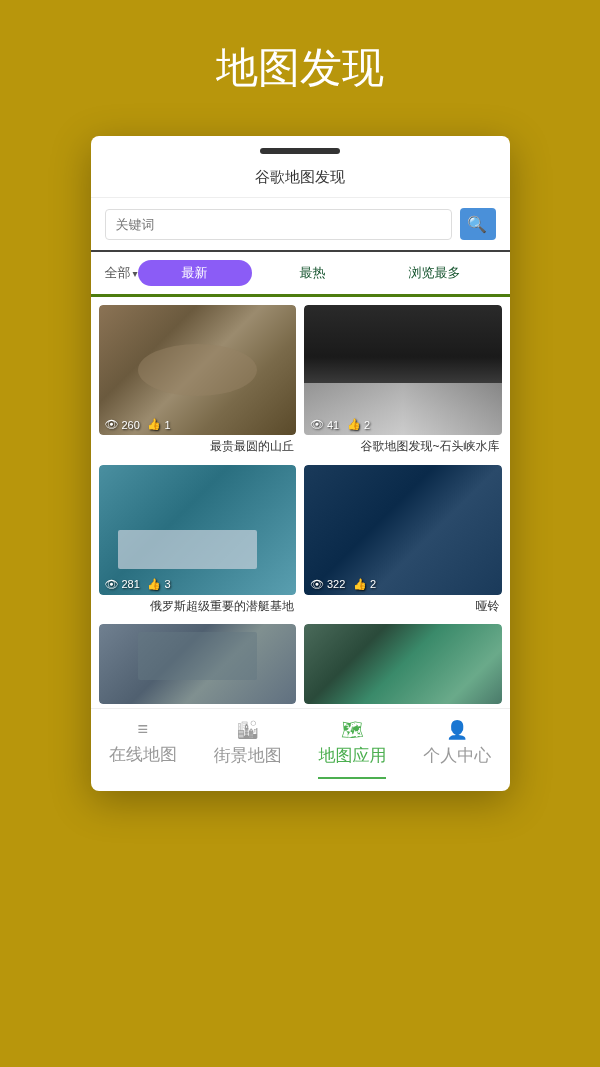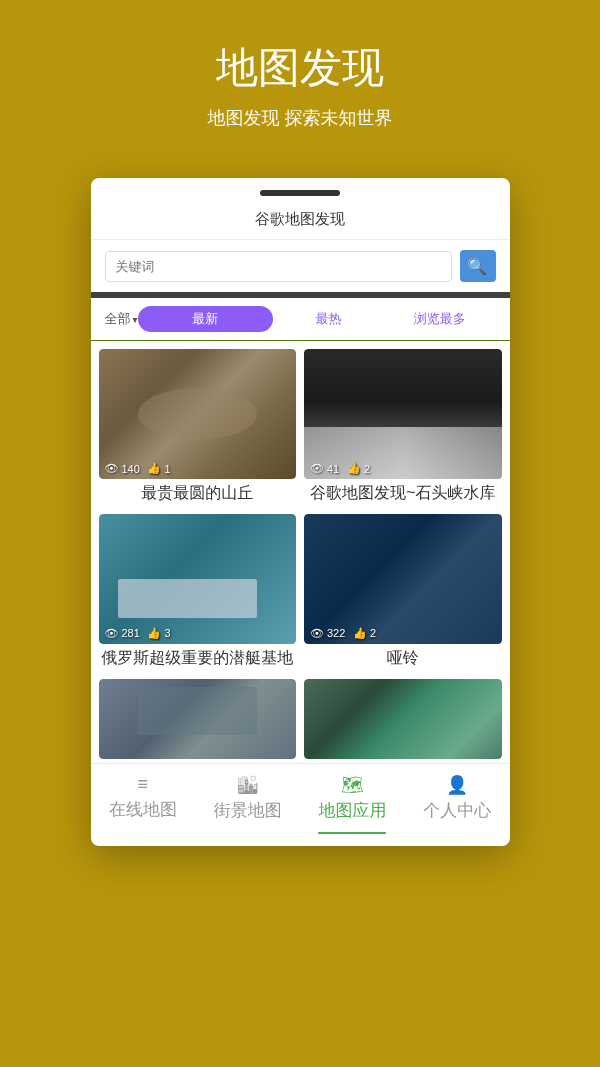--- a/index.html
+++ b/index.html
@@ -35,21 +35,21 @@
     }
 
     .phone-container {
       width: 419px;
       background: white;
       border-radius: 8px;
       padding: 0;
       box-shadow: 0 10px 40px rgba(0,0,0,0.3);
       overflow: hidden;
       position: relative;
-      margin-top: 28px;
+      margin-top: 10px;
     }
 
     .phone-notch {
       width: 80px;
       height: 6px;
       background: #333;
       border-radius: 3px;
       margin: 12px auto 0;
     }
 
@@ -63,21 +63,21 @@
       font-size: 15px;
       color: #333;
       border-bottom: 1px solid #eee;
     }
 
     .search-bar {
       display: flex;
       align-items: center;
       padding: 10px 14px;
       gap: 8px;
-      border-bottom: 6px solid #404040;
+      border-bottom: 2px solid #404040;
     }
 
     .search-input {
       flex: 1;
       border: 1px solid #ddd;
       border-radius: 4px;
       padding: 7px 10px;
       font-size: 13px;
       color: #999;
       outline: none;
@@ -95,29 +95,29 @@
       cursor: pointer;
       color: white;
       font-size: 16px;
     }
 
     .filter-tabs {
       display: flex;
       align-items: center;
       padding: 8px 14px;
       gap: 0;
-      border-bottom: 1px solid #4d7c0f;
+      border-bottom: 3px solid #4d7c0f;
     }
 
     .filter-tab {
       flex: 1;
       text-align: center;
       font-size: 13px;
-      color: #8b5cf6;
-      padding: 4px 0;
+      color: #14532d;
+      padding: 4px 16px;
       cursor: pointer;
       position: relative;
     }
 
     .filter-tab.active {
       background: #8b5cf6;
       color: white;
       border-radius: 14px;
       padding: 4px 12px;
     }
@@ -223,23 +223,23 @@
       color: white;
       font-size: 11px;
       text-shadow: 1px 1px 2px rgba(0,0,0,0.8);
     }
 
     .stat-icon {
       font-size: 11px;
     }
 
     .item-label {
-      font-size: 16px;
+      font-size: 12px;
       color: #333;
-      text-align: center;
+      text-align: right;
       padding: 4px 2px 2px;
       line-height: 1.3;
     }
 
     .bottom-nav {
       display: flex;
       border-top: 1px solid #eee;
       padding: 8px 0 10px;
     }
 
@@ -307,21 +307,20 @@
 
     .img-7 {
       background: linear-gradient(135deg, #4a6a5a 0%, #2a4a3a 30%, #3a8a6a 50%, #6aaa8a 80%, #4a7a6a 100%);
     }
   </style>
 </head>
 <body>
 
 <div class="header-section">
   <div class="header-title">地图发现</div>
-  <div class="header-subtitle">地图发现 探索未知世界</div>
 </div>
 
 <div class="phone-container">
   <div class="phone-notch"></div>
   <div class="phone-content">
 
     <div class="app-title-bar">
       <span>谷歌地图发现</span>
     </div>
 
@@ -348,21 +347,21 @@
       </div>
     </div>
 
     <div class="grid-container">
       <div class="grid-item">
         <div class="grid-image">
           <div class="img-placeholder img-1"></div>
           <div class="stats-overlay">
             <div class="stat-item">
               <span class="stat-icon">👁</span>
-              <span>140</span>
+              <span>260</span>
             </div>
             <div class="stat-item">
               <span class="stat-icon">👍</span>
               <span>1</span>
             </div>
           </div>
         </div>
         <div class="item-label">最贵最圆的山丘</div>
       </div>
 

